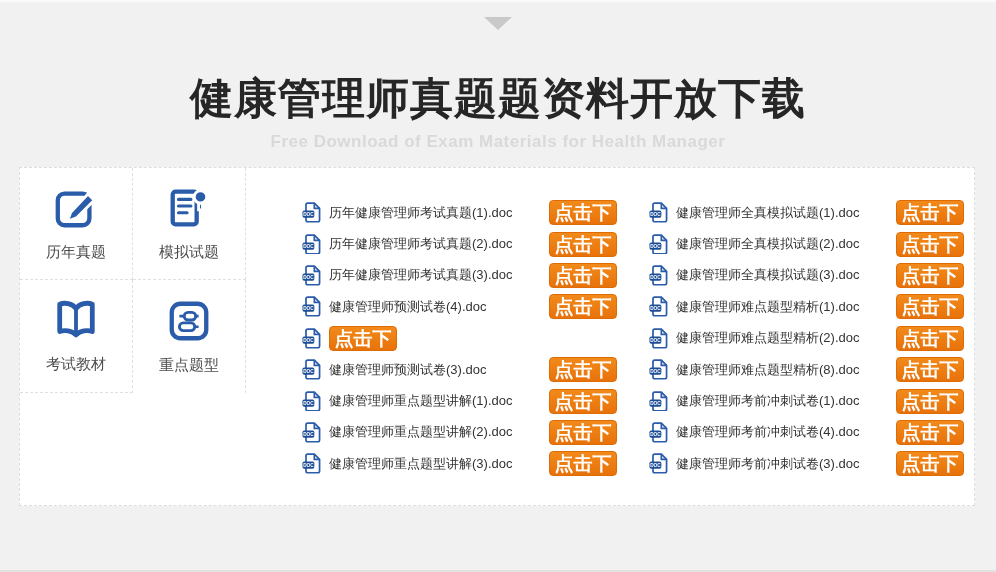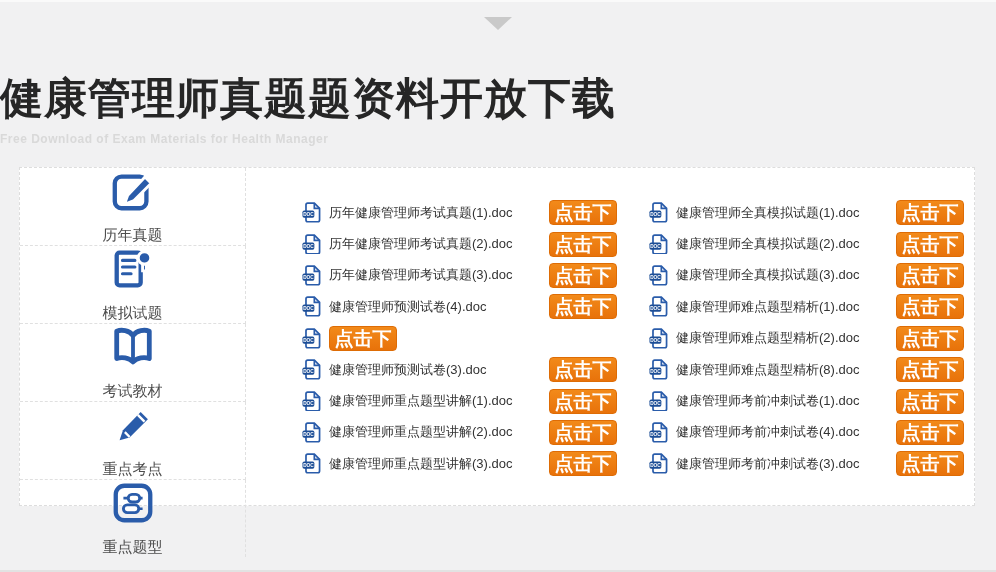--- a/index.html
+++ b/index.html
@@ -11,38 +11,38 @@
   .top-line { position:absolute; top:0; left:0; width:100%; height:2px; background:#fafafa; }
   .bottom-line { position:absolute; bottom:0; left:0; width:100%; height:2px; background:#e2e2e2; }
 
   .chevron {
     position:absolute; top:17px; left:50%; transform:translateX(-50%);
     width:0; height:0;
     border-left:14px solid transparent; border-right:14px solid transparent;
     border-top:13px solid #c9c9c9;
   }
 
-  .header { position:absolute; top:70px; left:0; width:100%; text-align:left; }
+  .header { position:absolute; top:70px; left:0; width:100%; text-align:center; }
   .page-title {
     margin:0; font-size:43px; font-weight:900; color:#262626; letter-spacing:1px;
   }
   .page-subtitle {
-    margin:4px 0 0 0; font-size:12px; color:#d9d9d9; letter-spacing:0.5px; font-weight:bold;
+    margin:4px 0 0 0; font-size:17px; color:#d9d9d9; letter-spacing:0.5px; font-weight:bold;
   }
 
   .panel {
     position:absolute; left:19px; top:167px; width:956px; height:339px;
     background:#ffffff; border:1px dashed #dddddd; box-sizing:border-box;
     display:flex;
   }
 
   
   .categories {
     width:226px; height:100%;
-    display:grid; grid-template-columns:1fr; grid-template-rows:1fr 1fr 1fr;
+    display:grid; grid-template-columns:1fr 1fr; grid-template-rows:1fr 1fr 1fr;
   }
   .category-cell {
     display:flex; flex-direction:column; align-items:center; justify-content:center;
     gap:12px; cursor:pointer;
     border-right:1px dashed #e0e0e0;
   }
   .category-cell.row0, .category-cell.row1 { border-bottom:1px dashed #e0e0e0; }
   .category-icon { width:46px; height:46px; display:block; }
   .category-icon svg { width:46px; height:46px; display:block; }
   .category-label { font-size:15px; color:#4d4d4d; }
@@ -104,29 +104,20 @@
   </div>
       <div class="category-cell row0">
     <span class="category-icon">
           <svg viewBox="0 0 48 48">
             <path d="M24 12 C20 6.5 12 5.5 7 7.5 V36 C12 34 20 35 24 39.5 C28 35 36 34 41 36 V7.5 C36 5.5 28 6.5 24 12 Z" fill="none" stroke="#2a5caa" stroke-width="5" stroke-linejoin="round"></path>
             <path d="M24 13 V38" stroke="#2a5caa" stroke-width="4"></path>
           </svg>
         </span>
     <span class="category-label">考试教材</span>
   </div>
-      <div class="category-cell row1">
-    <span class="category-icon">
-          <svg viewBox="0 0 48 48">
-            <path d="M10 40 l3.5 -10.5 L32 10.5 l7.5 7.5 L20.5 37 l-10.5 3 z" fill="#2a5caa"></path>
-            <path d="M15.5 31.5 l5 5 M29 13.5 l7 7" stroke="#fff" stroke-width="2.5"></path>
-          </svg>
-        </span>
-    <span class="category-label">重点考点</span>
-  </div>
       <div class="category-cell row2">
     <span class="category-icon">
           <svg viewBox="0 0 48 48">
             <rect x="6" y="6" width="36" height="36" rx="9" fill="none" stroke="#2a5caa" stroke-width="4.5"></rect>
             <path d="M14 19 h20 M14 30 h20" stroke="#2a5caa" stroke-width="2.8"></path>
             <rect x="19" y="15" width="12" height="8" rx="4" fill="#fff" stroke="#2a5caa" stroke-width="3"></rect>
             <rect x="14" y="26" width="16" height="8" rx="4" fill="#fff" stroke="#2a5caa" stroke-width="3"></rect>
           </svg>
         </span>
     <span class="category-label">重点题型</span>

